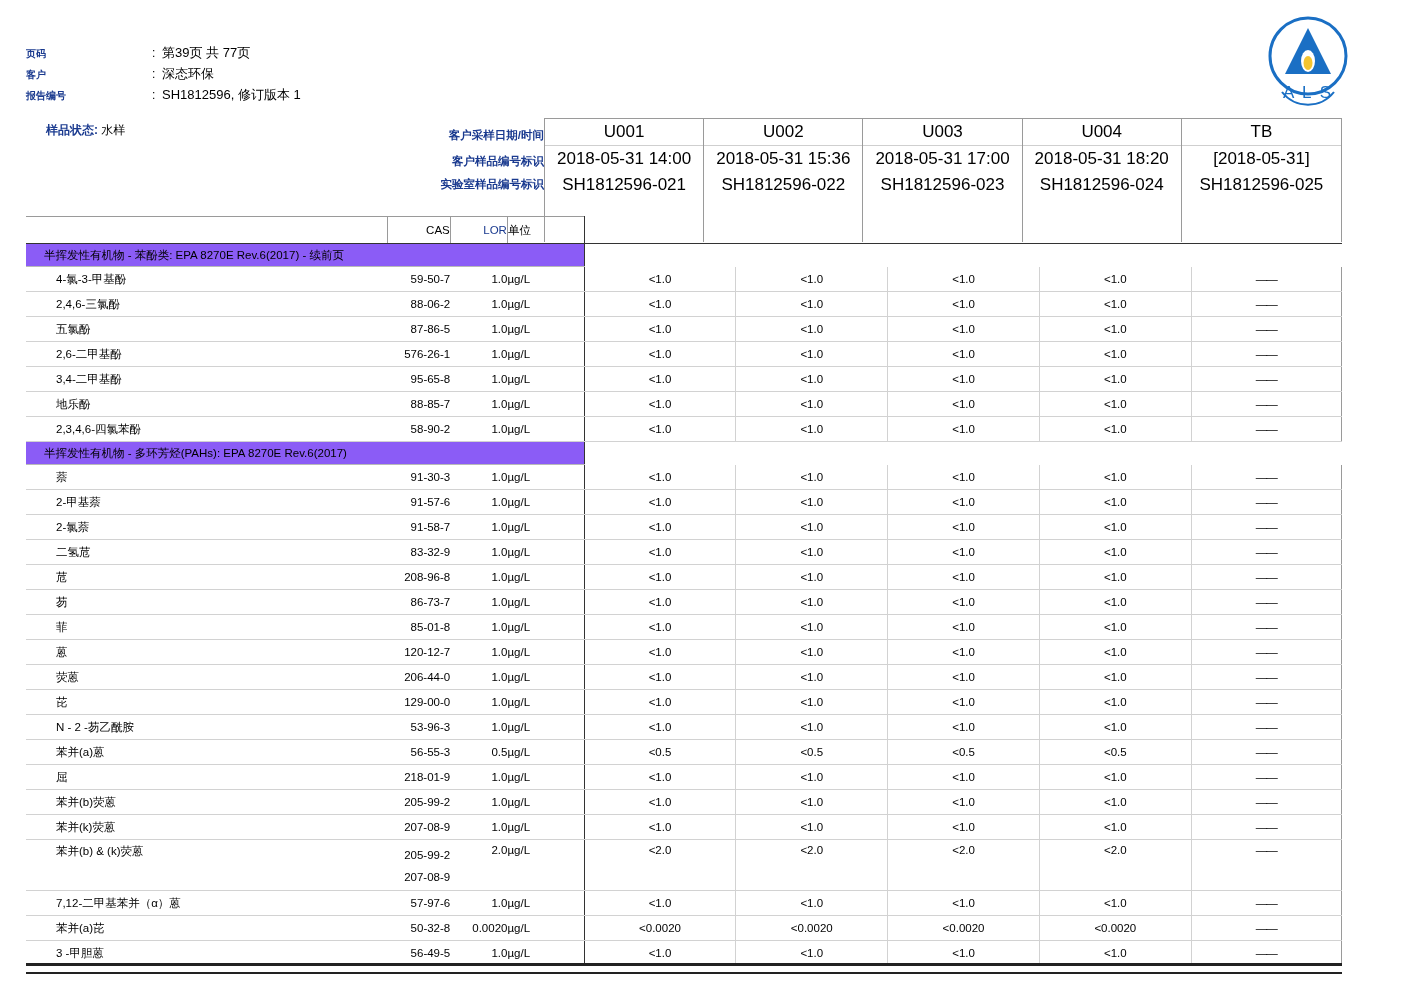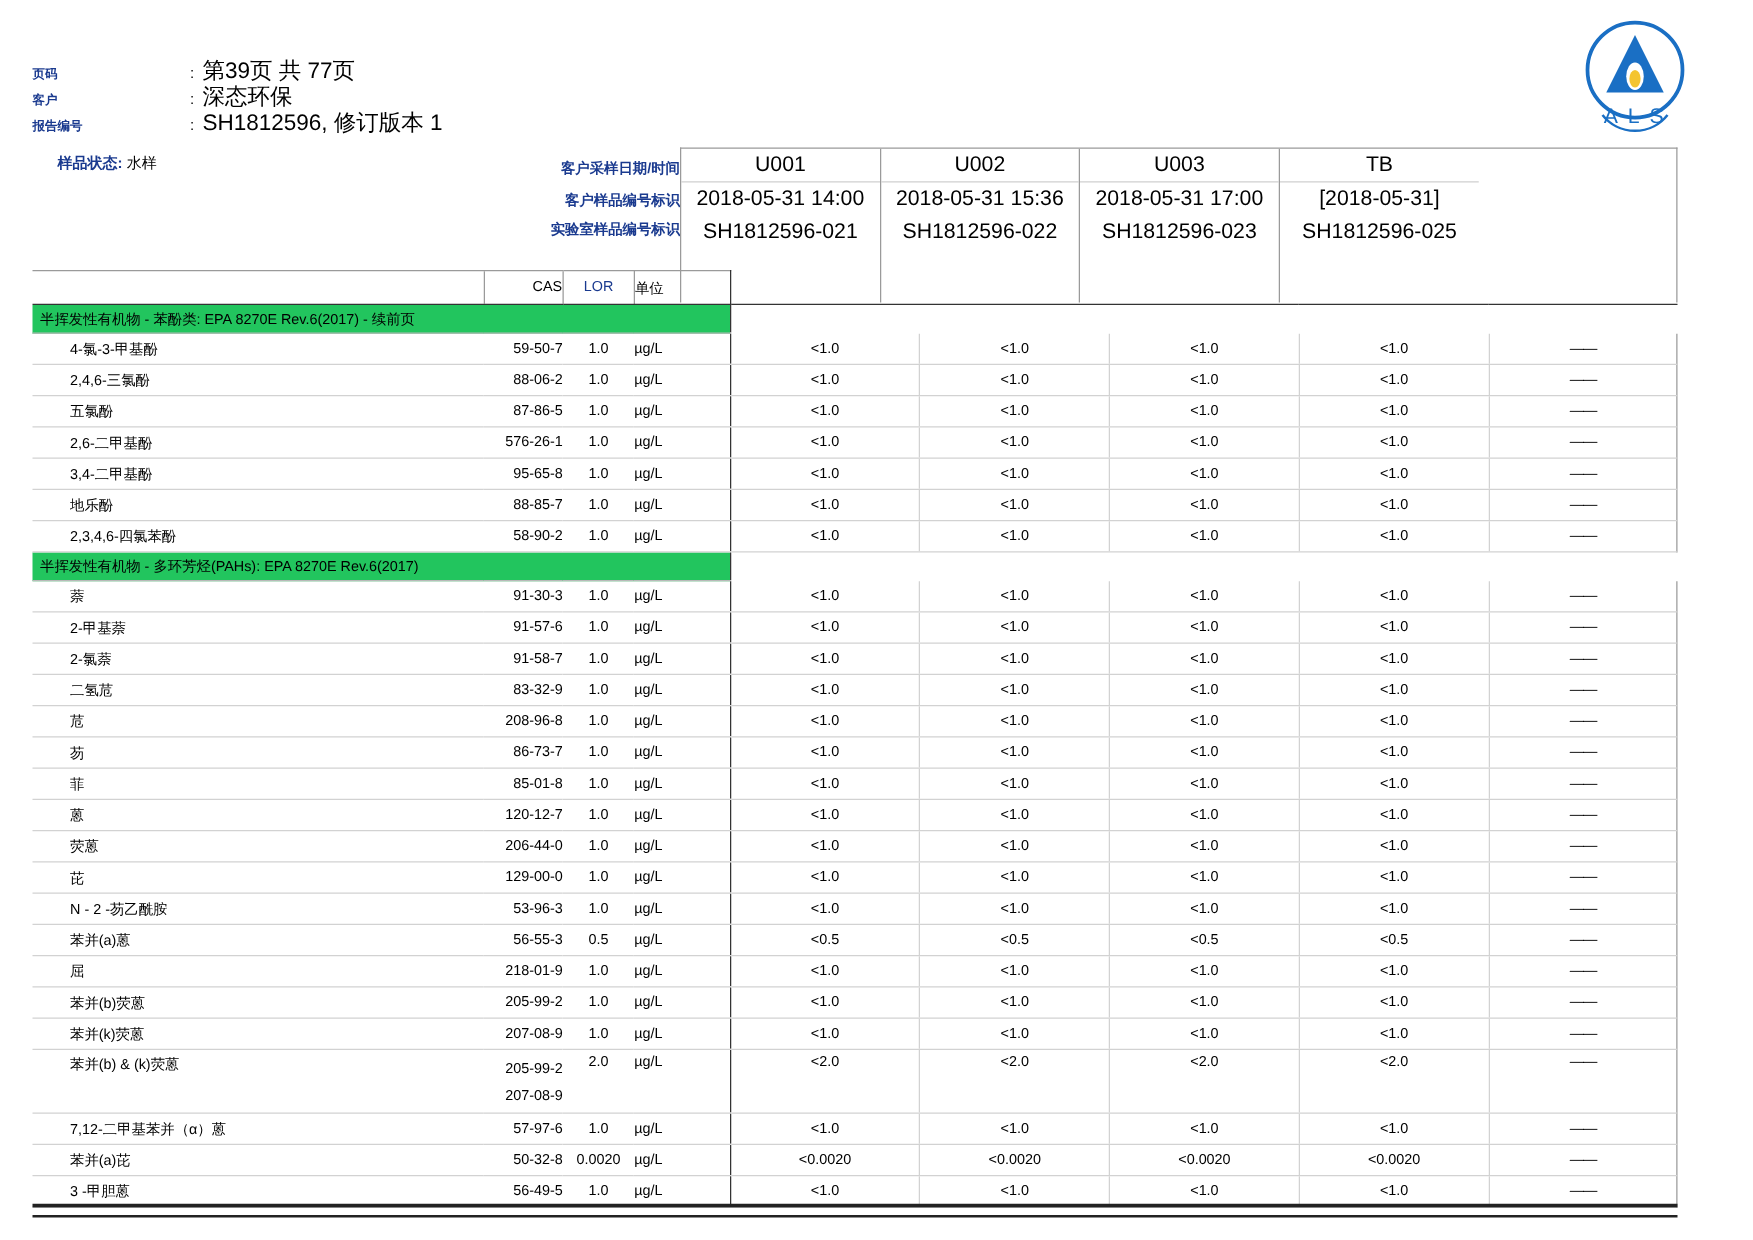--- a/index.html
+++ b/index.html
@@ -39,21 +39,21 @@
     color: #1a3a8f;
     font-weight: bold;
     font-size: 10px;
   }
   .hdr-colon {
     width: 10px;
     color: #000;
   }
   .hdr-val {
     color: #000;
-    font-size: 18px;
+    font-size: 13px;
   }
 
   
   .logo {
     position: absolute;
     right: 40px;
     top: 14px;
     width: 108px;
     height: 92px;
     background: #ffffff;
@@ -132,40 +132,40 @@
 
   .colhdr td {
     border-top: 1px solid #9a9a9a;
     border-bottom: 1px solid #333;
     height: 26px;
     font-weight: normal;
   }
   .colhdr .c-name { border-left: none; }
   .c-name { width: 355px; padding-left: 10px; }
   .c-cas  { width: 65px;  text-align: right; padding-right: 8px; }
-  .c-lor  { width: 58px;  text-align: center; }
+  .c-lor  { width: 58px;  text-align: right; }
   .c-unit { width: 80px;  text-align: left; }
   .c-val  { width: 159.6px; text-align: center; }
 
   .colhdr .c-cas, .colhdr .c-lor, .colhdr .c-unit {
     border-left: 1px solid #9a9a9a;
     border-right: 1px solid #9a9a9a;
   }
   .colhdr .c-cas { border-right: none; }
   .colhdr .c-lor { border-left: 1px solid #9a9a9a; border-right: 1px solid #9a9a9a; color:#1a3a8f; }
   .colhdr .c-unit { border-left: none; border-right: 1px solid #333; }
   .colhdr .blank { border-top: none; border-bottom: 1px solid #333; }
 
   
   tr.group td {
-    background: #22c55e;
+    background: #8b5cf6;
     border-top: 1px solid #b9b9b9;
     border-bottom: 1px solid #b9b9b9;
     height: 22px;
-    padding-left: 6px;
+    padding-left: 18px;
     font-size: 11.5px;
   }
   tr.group td.spacer {
     background: #ffffff;
     border-left: 1px solid #333;
     border-top: none;
     border-bottom: none;
     padding-left: 0;
   }
 
@@ -263,20 +263,26 @@
         <div class="sh-cell">SH1812596-022</div>
         <div class="sh-pad"></div>
       </div>
       <div class="sh-col">
         <div class="sh-cell id">U003</div>
         <div class="sh-cell">2018-05-31 17:00</div>
         <div class="sh-cell">SH1812596-023</div>
         <div class="sh-pad"></div>
       </div>
       <div class="sh-col">
+        <div class="sh-cell id">U004</div>
+        <div class="sh-cell">2018-05-31 18:20</div>
+        <div class="sh-cell">SH1812596-024</div>
+        <div class="sh-pad"></div>
+      </div>
+      <div class="sh-col">
         <div class="sh-cell id">TB</div>
         <div class="sh-cell">[2018-05-31]</div>
         <div class="sh-cell">SH1812596-025</div>
         <div class="sh-pad"></div>
       </div>
     </div>
 
   <table class="tbl">
     <tbody id="tbody">
       <tr class="colhdr">

